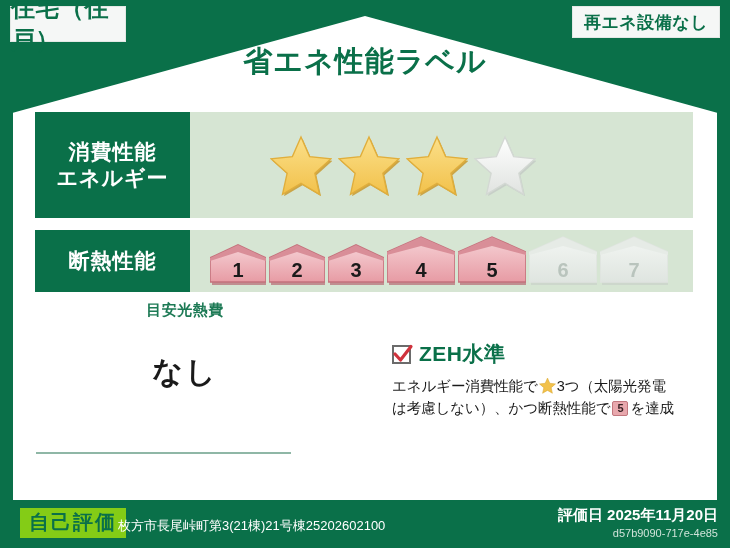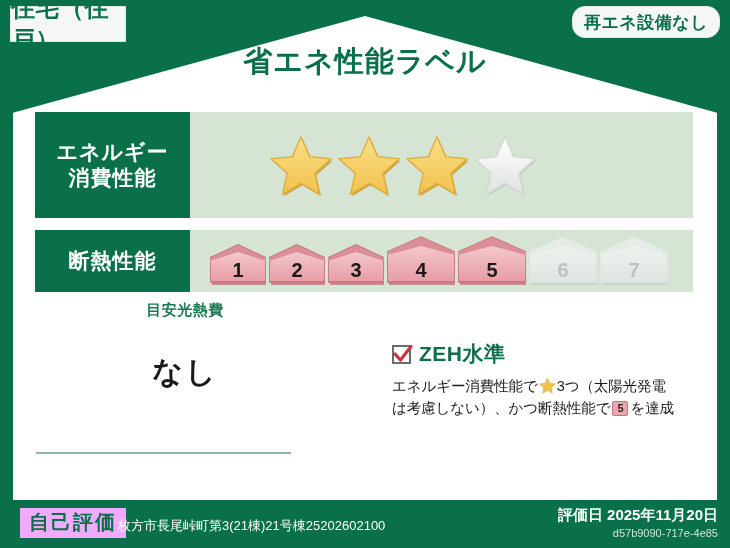--- a/index.html
+++ b/index.html
@@ -38,21 +38,21 @@
     font-weight: bold;
     font-size: 24px;
     letter-spacing: 0.5px;
     display: flex;
     align-items: center;
     justify-content: center;
     box-sizing: border-box;
     border: 1px solid #e3e8e5;
   }
   .tag-left  { left: 10px;  top: 6px;  width: 116px; height: 36px; }
-  .tag-right { right: 10px; top: 6px;  width: 148px; height: 32px; font-size: 17px; border-radius: 13px;}
+  .tag-right { right: 10px; top: 6px;  width: 148px; height: 32px; font-size: 17px;}
 
   
   .title-wrap {
     position: absolute;
     z-index: 7;
     left: 0; right: 0; top: 42px;
     text-align: center;
     color: #0a7049;
   }
   .title-sub {
@@ -243,21 +243,21 @@
     z-index: 8;
     left: 0; right: 0;
     bottom: 0;
     height: 48px;
     background: #0a7049;
   }
   .self-eval-badge {
     position: absolute;
     left: 20px;
     top: 8px;
-    background: #f0abfc;
+    background: #84cc16;
     color: #0a7049;
     font-weight: bold;
     font-size: 20px;
     letter-spacing: 2px;
     padding: 3px 9px 4px 9px;
     line-height: 1.15;
   }
   .address {
     position: absolute;
     left: 118px;
@@ -297,22 +297,22 @@
   <div class="corner-tag tag-left">住宅（住戸）</div>
 
   <div class="corner-tag tag-right">再エネ設備なし</div>
 
   <div class="title-wrap">
     <div class="title-main">省エネ性能ラベル</div>
   </div>
 
   <div class="row" id="row-energy">
     <div class="row-label">
+      <span>消費性能</span>
       <span>エネルギー</span>
-      <span>消費性能</span>
     </div>
     <div class="row-body" id="star-container">
         <svg class="star" viewBox="0 0 64 64">
           <defs>
             <linearGradient id="sg0" x1="0" y1="0" x2="0" y2="1">
               <stop offset="0%" stop-color="#fbe08a"></stop>
               <stop offset="100%" stop-color="#f2c14b"></stop>
             </linearGradient>
           </defs>
           <polygon points="32,3 40.9,23.3 63,25.6 46.3,40.5 51.1,62.2 32,51 12.9,62.2 17.7,40.5 1,25.6 23.1,23.3" fill="#c99a2e" transform="translate(1.6,2.0)" opacity="0.85"></polygon>

